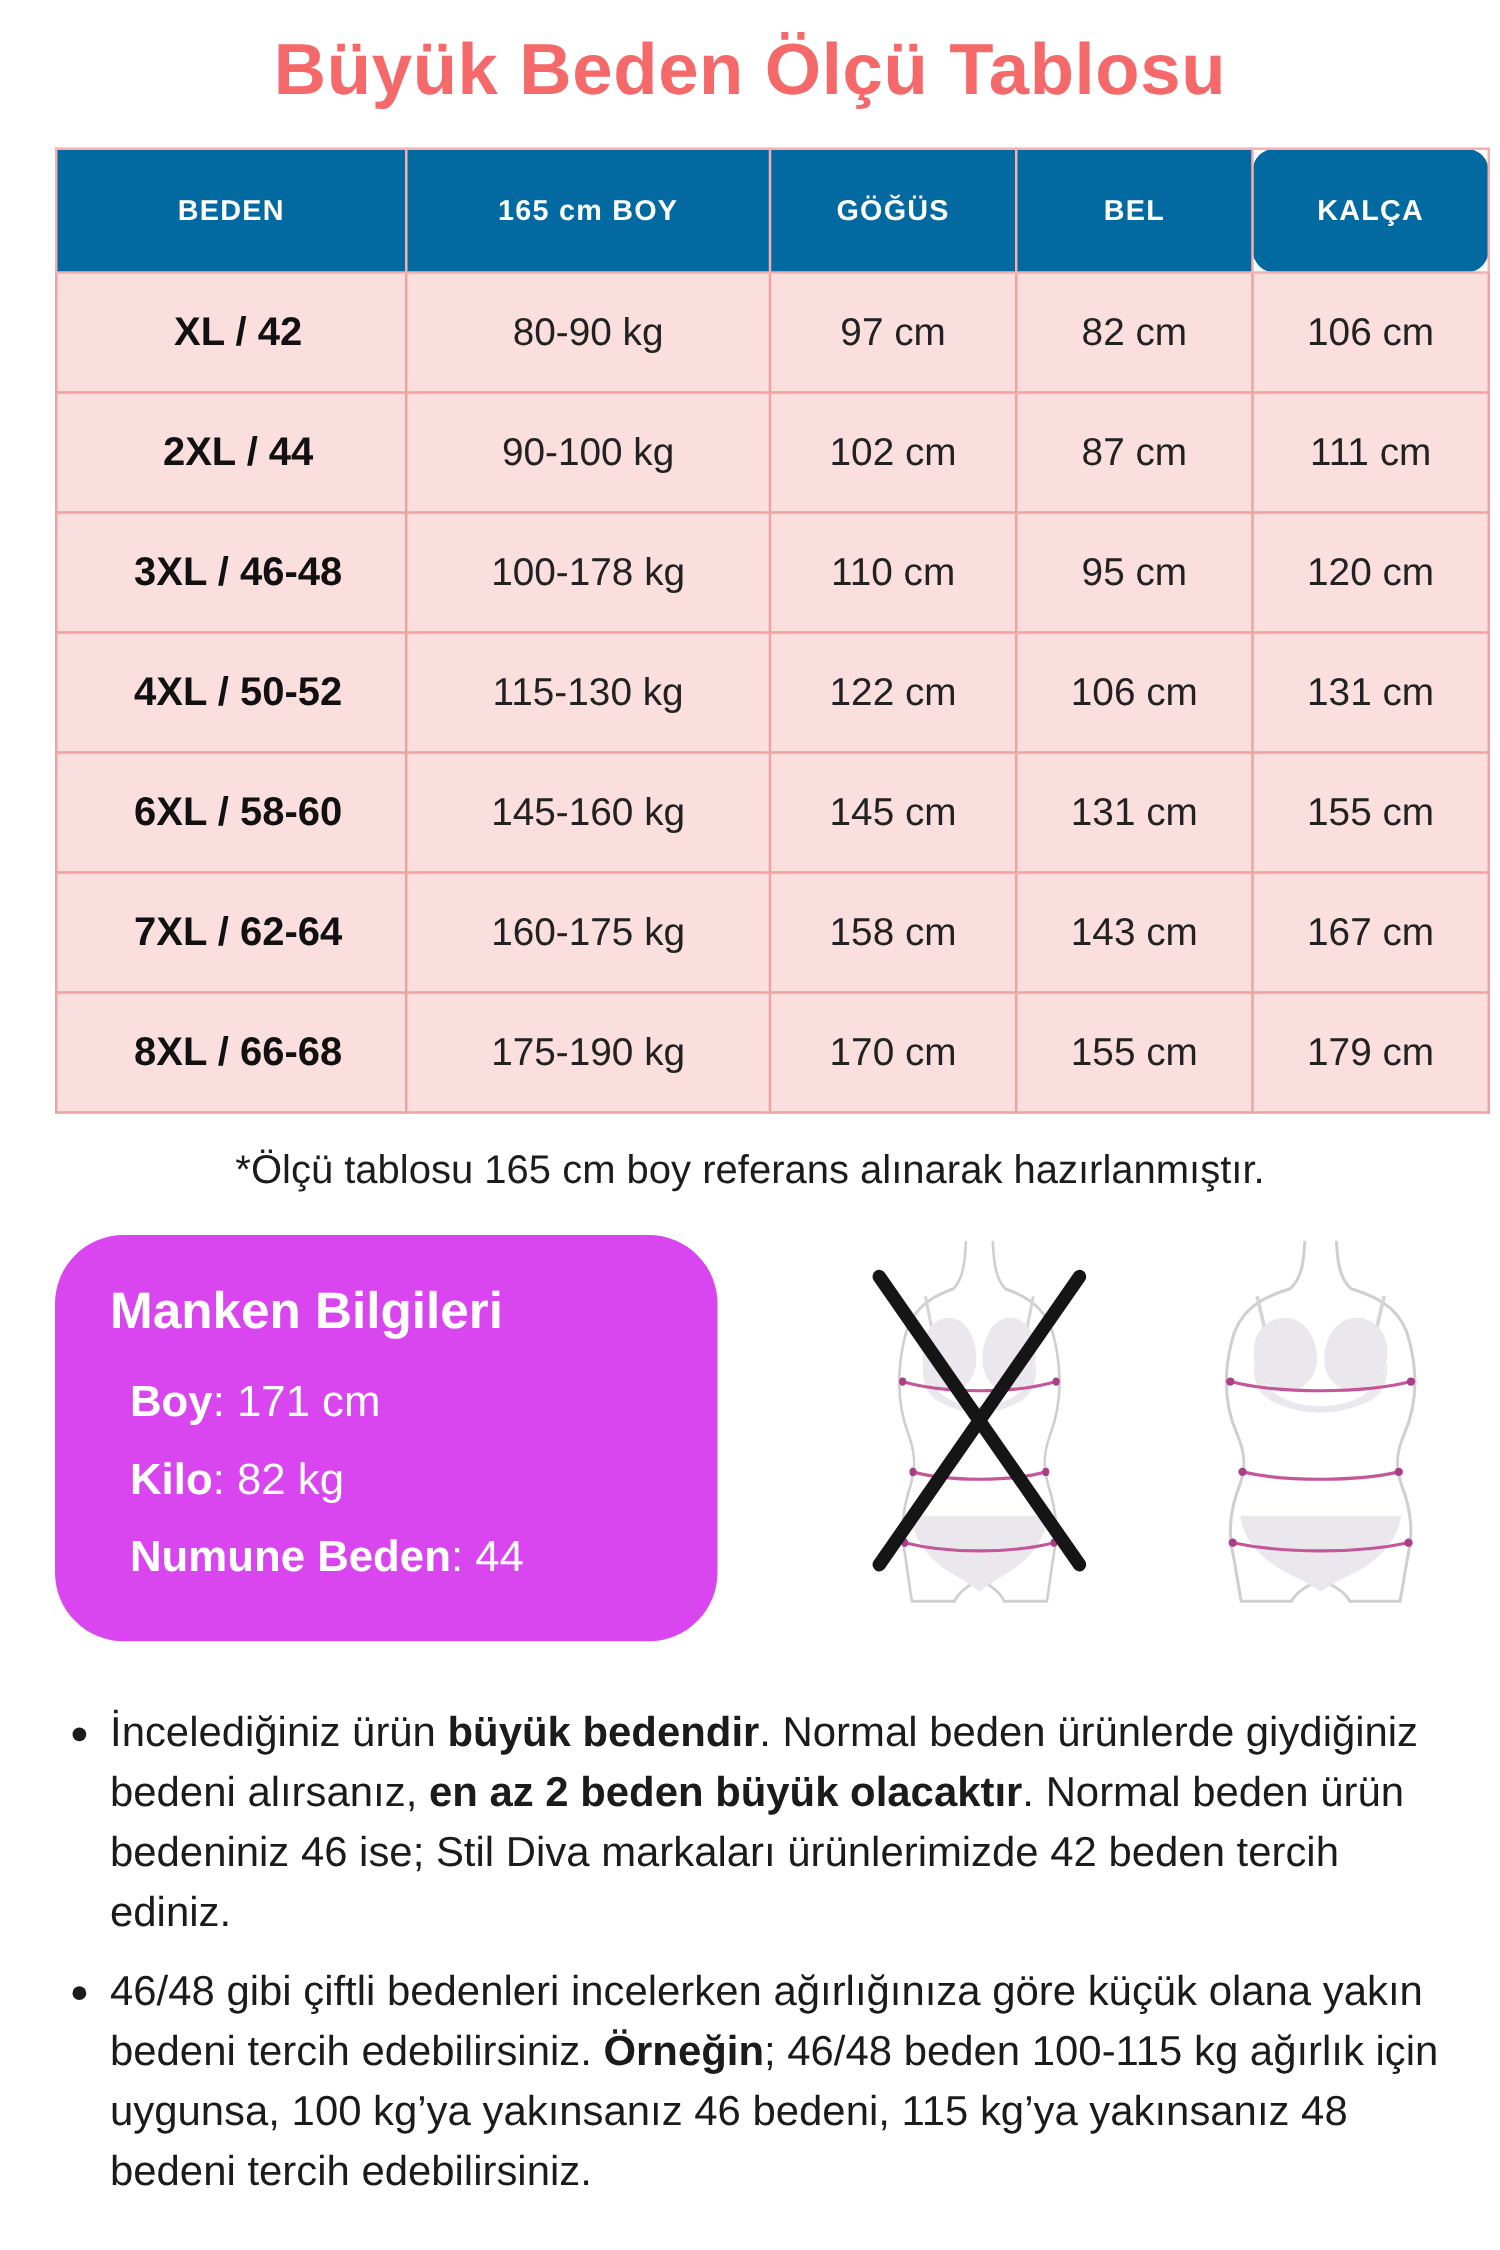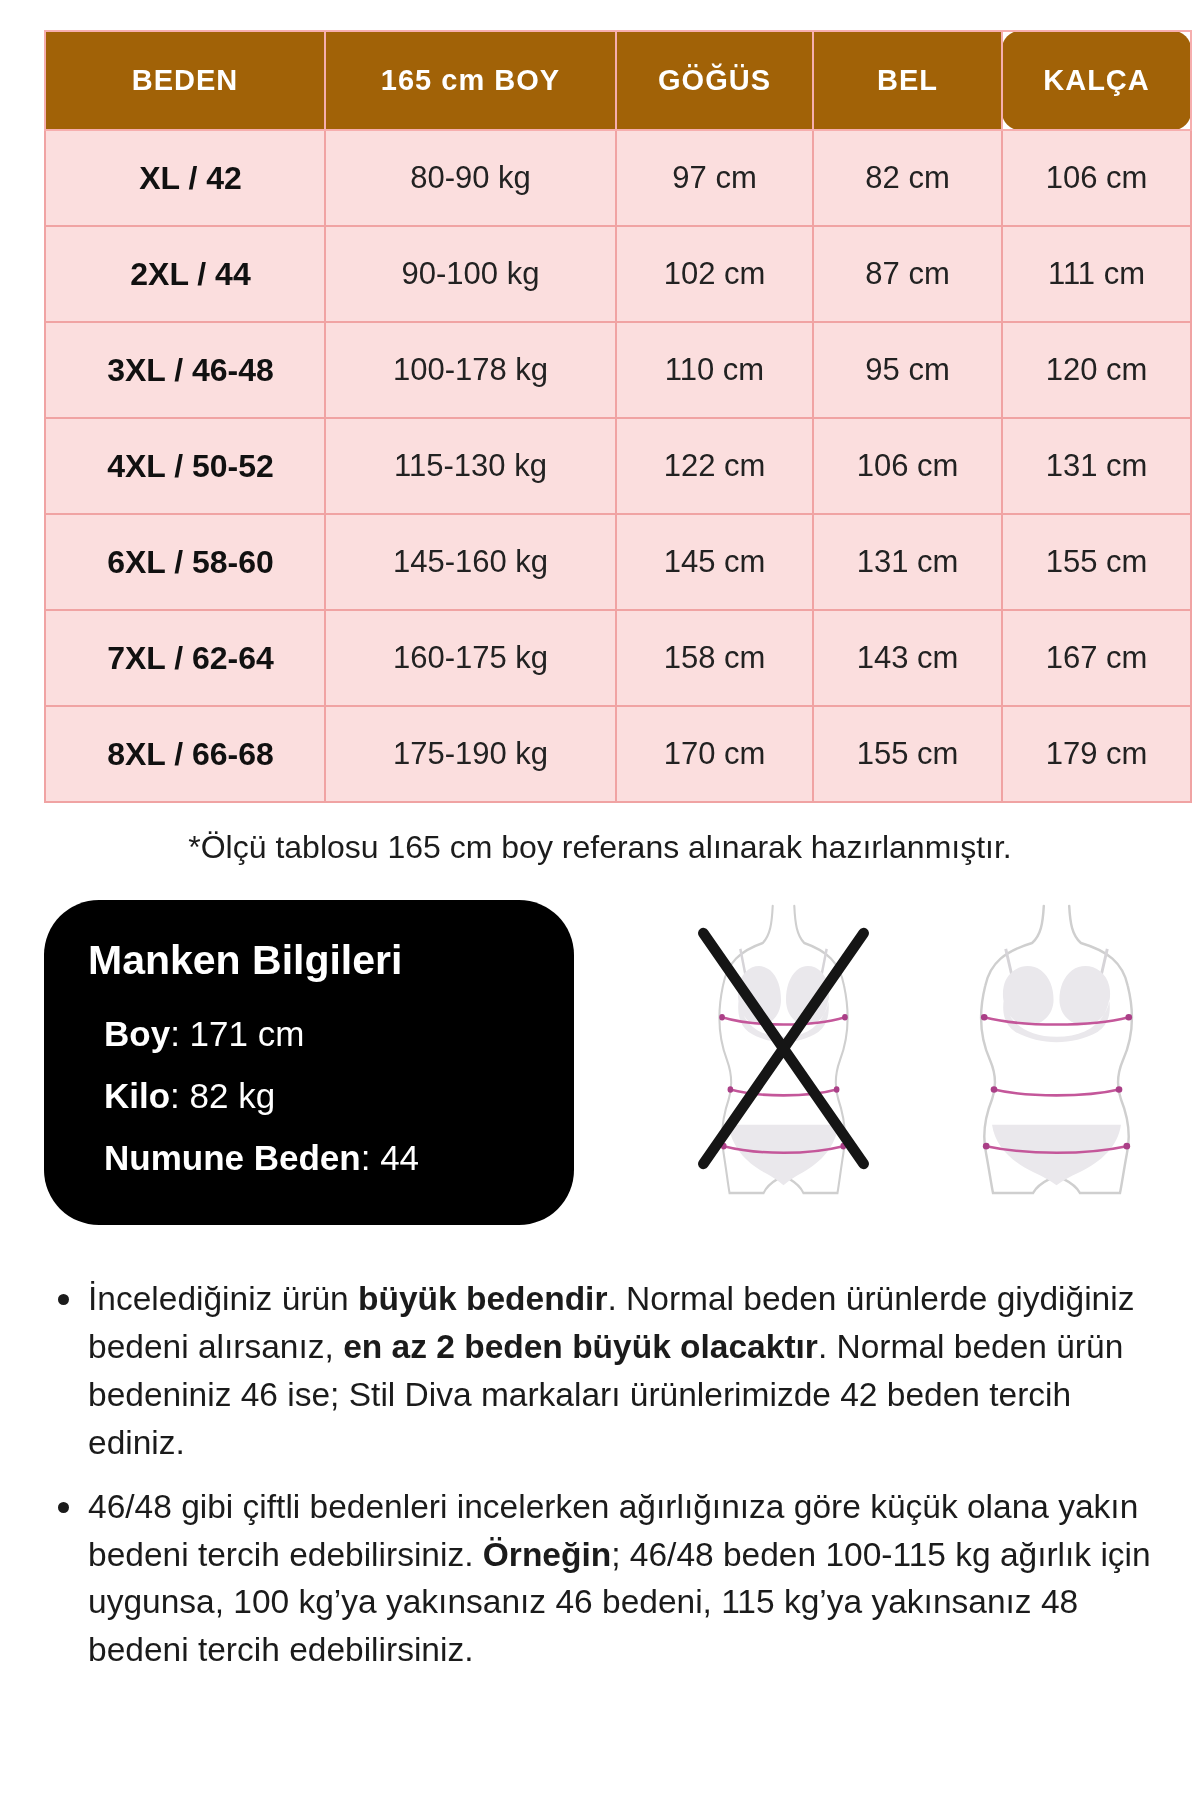--- a/index.html
+++ b/index.html
@@ -11,22 +11,22 @@
   .page-title{
     margin:24px 0 0;text-align:center;
     font-size:58px;font-weight:bold;letter-spacing:.5px;
     color:#f5696b;line-height:1.1;
   }
   table.size-table{
     border-collapse:collapse;table-layout:fixed;
     margin:30px 30px 0 44px;width:1126px;
   }
   table.size-table th{
-    background:#a16207;color:#ffffff;
-    font-size:29px;font-weight:bold;letter-spacing:1px;
+    background:#0369a1;color:#ffffff;
+    font-size:23px;font-weight:bold;letter-spacing:1px;
     height:95px;text-align:center;vertical-align:middle;
     border:2px solid #f6aeae;
   }
   table.size-table td{
     background:#fbdede;color:#222222;
     font-size:31px;height:92px;text-align:center;vertical-align:middle;
     border:2px solid #f0a3a3;
   }
   table.size-table td.size-cell{font-weight:bold;font-size:32px;color:#111111;padding-left:12px;}
   table.size-table th:nth-child(1){width:276px;}
@@ -37,21 +37,21 @@
   .footnote{
     margin:26px 0 0;text-align:center;
     font-size:32px;color:#1c1c1c;
   }
   .model-row{
     display:flex;align-items:flex-start;
     margin:34px 30px 0 44px;
   }
   .model-card{
     width:530px;min-height:297px;box-sizing:border-box;
-    background:#000000;border-radius:55px;
+    background:#d946ef;border-radius:55px;
     color:#ffffff;padding:38px 40px 30px 44px;
     flex:0 0 auto;
   }
   .model-card h2{
     margin:0 0 26px;font-size:41px;font-weight:bold;line-height:1.1;
   }
   .model-card p{
     margin:0 16px 13px;font-size:35px;line-height:1.4;font-weight:normal;
   }
   .model-card p b{font-weight:bold;}
@@ -104,20 +104,21 @@
       <circle cx="46" cy="192" r="3.4" fill="#aa3f87"></circle>
         <circle cx="174" cy="192" r="3.4" fill="#aa3f87"></circle>
       <circle cx="38" cy="250" r="3.4" fill="#aa3f87"></circle>
         <circle cx="182" cy="250" r="3.4" fill="#aa3f87"></circle>
     </g>
   </defs>
 </svg>
 
 <div class="page">
 
+  <h1 class="page-title">Büyük Beden Ölçü Tablosu</h1>
 
   <table class="size-table">
     <thead>
       <tr id="thead-row">
           <th>BEDEN</th>
           <th>165 cm BOY</th>
           <th>GÖĞÜS</th>
           <th>BEL</th>
           <th>KALÇA</th>
         </tr>

